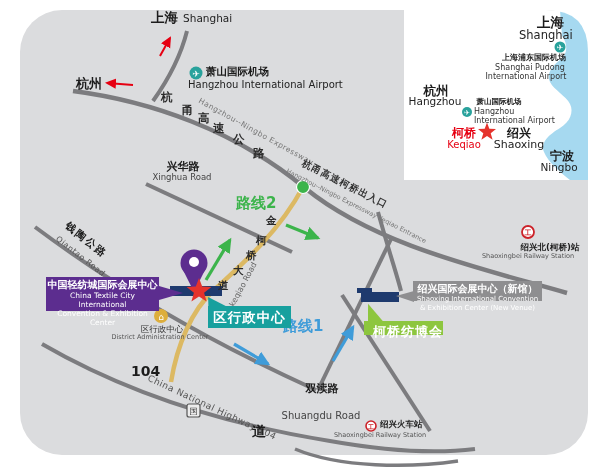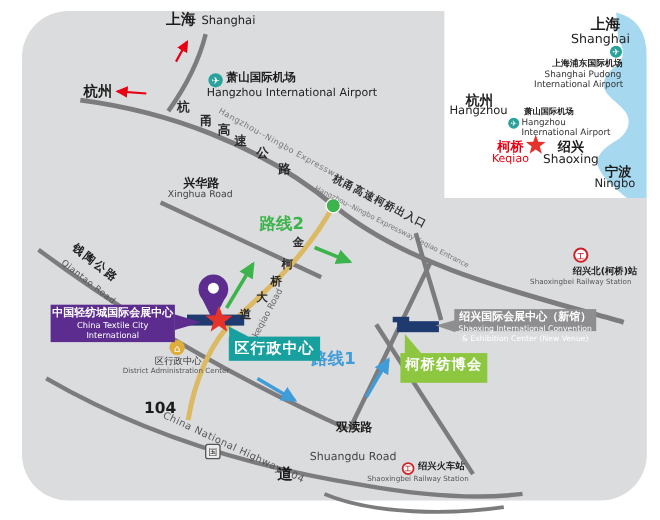--- a/index.html
+++ b/index.html
@@ -157,28 +157,29 @@
 
   <div class="lbl zh cx" style="left:528px;top:243px;font-size:8.5px;padding-left:44px;">绍兴北(柯桥)站</div>
   <div class="lbl cx" style="left:528px;top:253px;font-size:6.5px;color:#555;">Shaoxingbei Railway Station</div>
 
   <div class="lbl zh" style="left:380px;top:420px;font-size:8.5px;">绍兴火车站</div>
   <div class="lbl cx" style="left:380px;top:432px;font-size:6.5px;color:#555;">Shaoxingbei Railway Station</div>
 
   <div class="callout" style="left:46px;top:277px;width:113px;height:34px;background:#5c2d8f;padding-top:2px;">
     <div class="zh" style="font-size:10px;line-height:12px;">中国轻纺城国际会展中心</div>
     <div style="font-size:7.5px;line-height:9px;">China Textile City International</div>
+    <div style="font-size:7.5px;line-height:9px;">Convention &amp; Exhibition Center</div>
   </div>
   <div class="tri" style="left:159px;top:286px;border-top:7px solid transparent;border-bottom:7px solid transparent;border-left:24px solid #5c2d8f;"></div>
 
   <div class="tri" style="left:206px;top:295px;border-bottom:14px solid #17a09e;border-left:4px solid transparent;border-right:14px solid transparent;transform:rotate(-18deg);"></div>
   <div class="callout zh" style="left:208px;top:306px;width:83px;height:22px;background:#17a09e;font-size:13.5px;line-height:22px;letter-spacing:1px;">区行政中心</div>
 
   <div class="tri" style="left:367px;top:303px;border-bottom:19px solid #8dc63f;border-left:2px solid transparent;border-right:13px solid transparent;transform:rotate(-6deg);"></div>
-  <div class="callout zh" style="left:364px;top:321px;width:79px;height:27px;background:#8dc63f;font-size:13px;line-height:21px;letter-spacing:1px;">柯桥纺博会</div>
+  <div class="callout zh" style="left:364px;top:321px;width:79px;height:14px;background:#8dc63f;font-size:13px;line-height:21px;letter-spacing:1px;text-align:right;">柯桥纺博会</div>
 
   <div class="tri" style="left:396px;top:291px;border-top:5px solid transparent;border-bottom:6px solid transparent;border-right:18px solid #8e8e90;"></div>
   <div class="callout" style="left:413px;top:281px;width:129px;height:20px;background:#8e8e90;padding-top:2px;">
     <div class="zh" style="font-size:10px;line-height:12px;">绍兴国际会展中心（新馆）</div>
     <div style="font-size:7px;line-height:8.5px;">Shaoxing International Convention</div>
     <div style="font-size:7px;line-height:8.5px;">&amp; Exhibition Center (New Venue)</div>
   </div>
 
   <div class="lbl zh" style="left:537px;top:15px;font-size:13.5px;">上海</div>
   <div class="lbl" style="left:519px;top:29px;font-size:11.5px;color:#222;">Shanghai</div>

